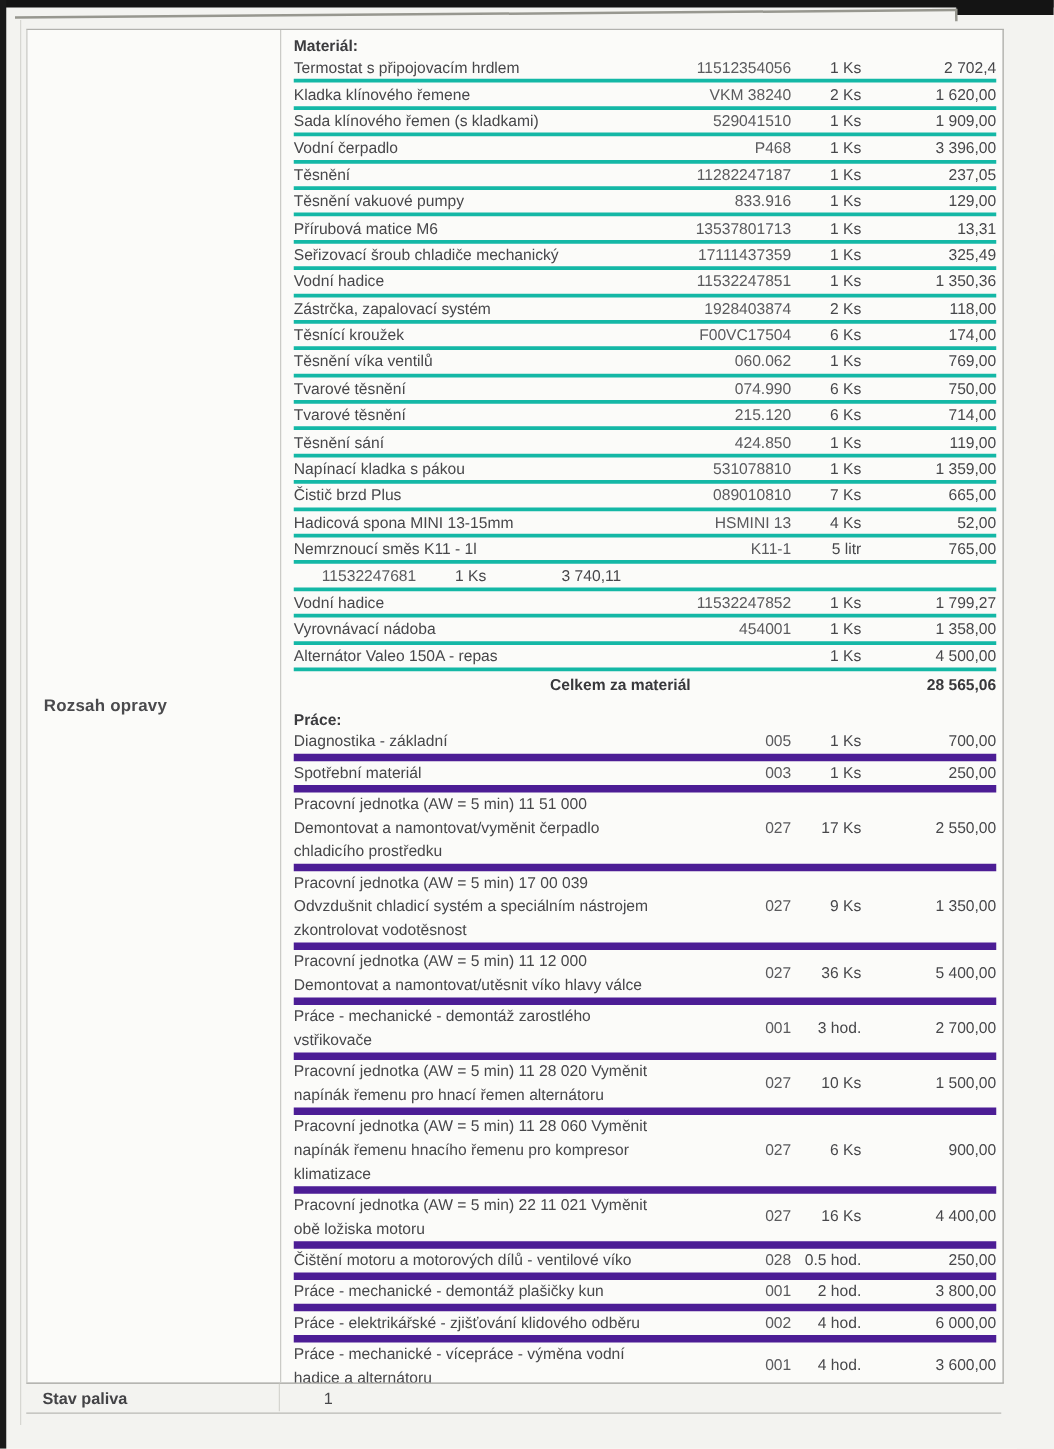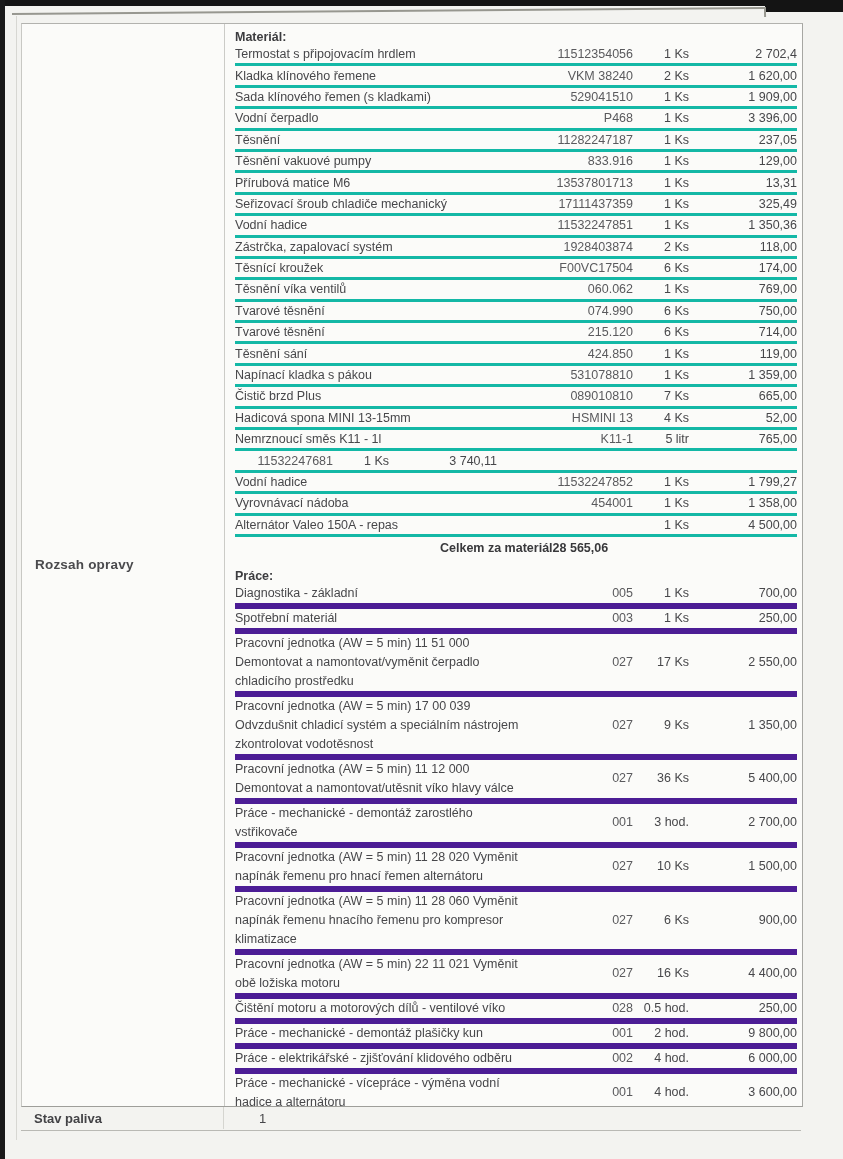--- a/index.html
+++ b/index.html
@@ -57,21 +57,21 @@
   .c-name.pre { white-space:pre-line; }
   .c-part { width:98px; text-align:right; color:#5a5a5d; flex:0 0 auto; }
   .c-qty { width:56px; text-align:right; flex:0 0 auto; }
   .c-price { width:108px; text-align:right; flex:0 0 auto; }
 
   .total-row {
     display:flex; align-items:center; height:22px;
     font-weight:bold; color:#38383b; padding-left:205px; box-sizing:border-box;
   }
   .total-label { flex:0 0 auto; }
-  .total-value { flex:1 1 auto; text-align:left; }
+  .total-value { flex:1 1 auto; text-align:right; }
 
   .grand-row { display:flex; align-items:baseline; margin-top:9px; font-weight:bold; color:#333336; }
   .grand-label { font-size:10px; }
   .grand-note { font-size:11px; font-style:italic; margin-left:6px; }
   .grand-value { flex:1 1 auto; text-align:right; font-size:19px;font-family:Liberation Mono, monospace; }
 
   
   .fuel-row {
     position:absolute; left:21px; top:1106px; width:780px; height:24px;
     border-bottom:1px solid #b9b9b4;
@@ -347,21 +347,21 @@
     <span class="c-name pre">Čištění motoru a motorových dílů - ventilové víko</span>
     <span class="c-part">028</span>
     <span class="c-qty">0.5 hod.</span>
     <span class="c-price">250,00</span>
   </div>
 
   <div class="row l-row">
     <span class="c-name pre">Práce - mechanické - demontáž plašičky kun</span>
     <span class="c-part">001</span>
     <span class="c-qty">2 hod.</span>
-    <span class="c-price">9 800,00</span>
+    <span class="c-price">3 800,00</span>
   </div>
 
   <div class="row l-row">
     <span class="c-name pre">Práce - elektrikářské - zjišťování klidového odběru</span>
     <span class="c-part">002</span>
     <span class="c-qty">4 hod.</span>
     <span class="c-price">6 000,00</span>
   </div>
 
   <div class="row l-row">

